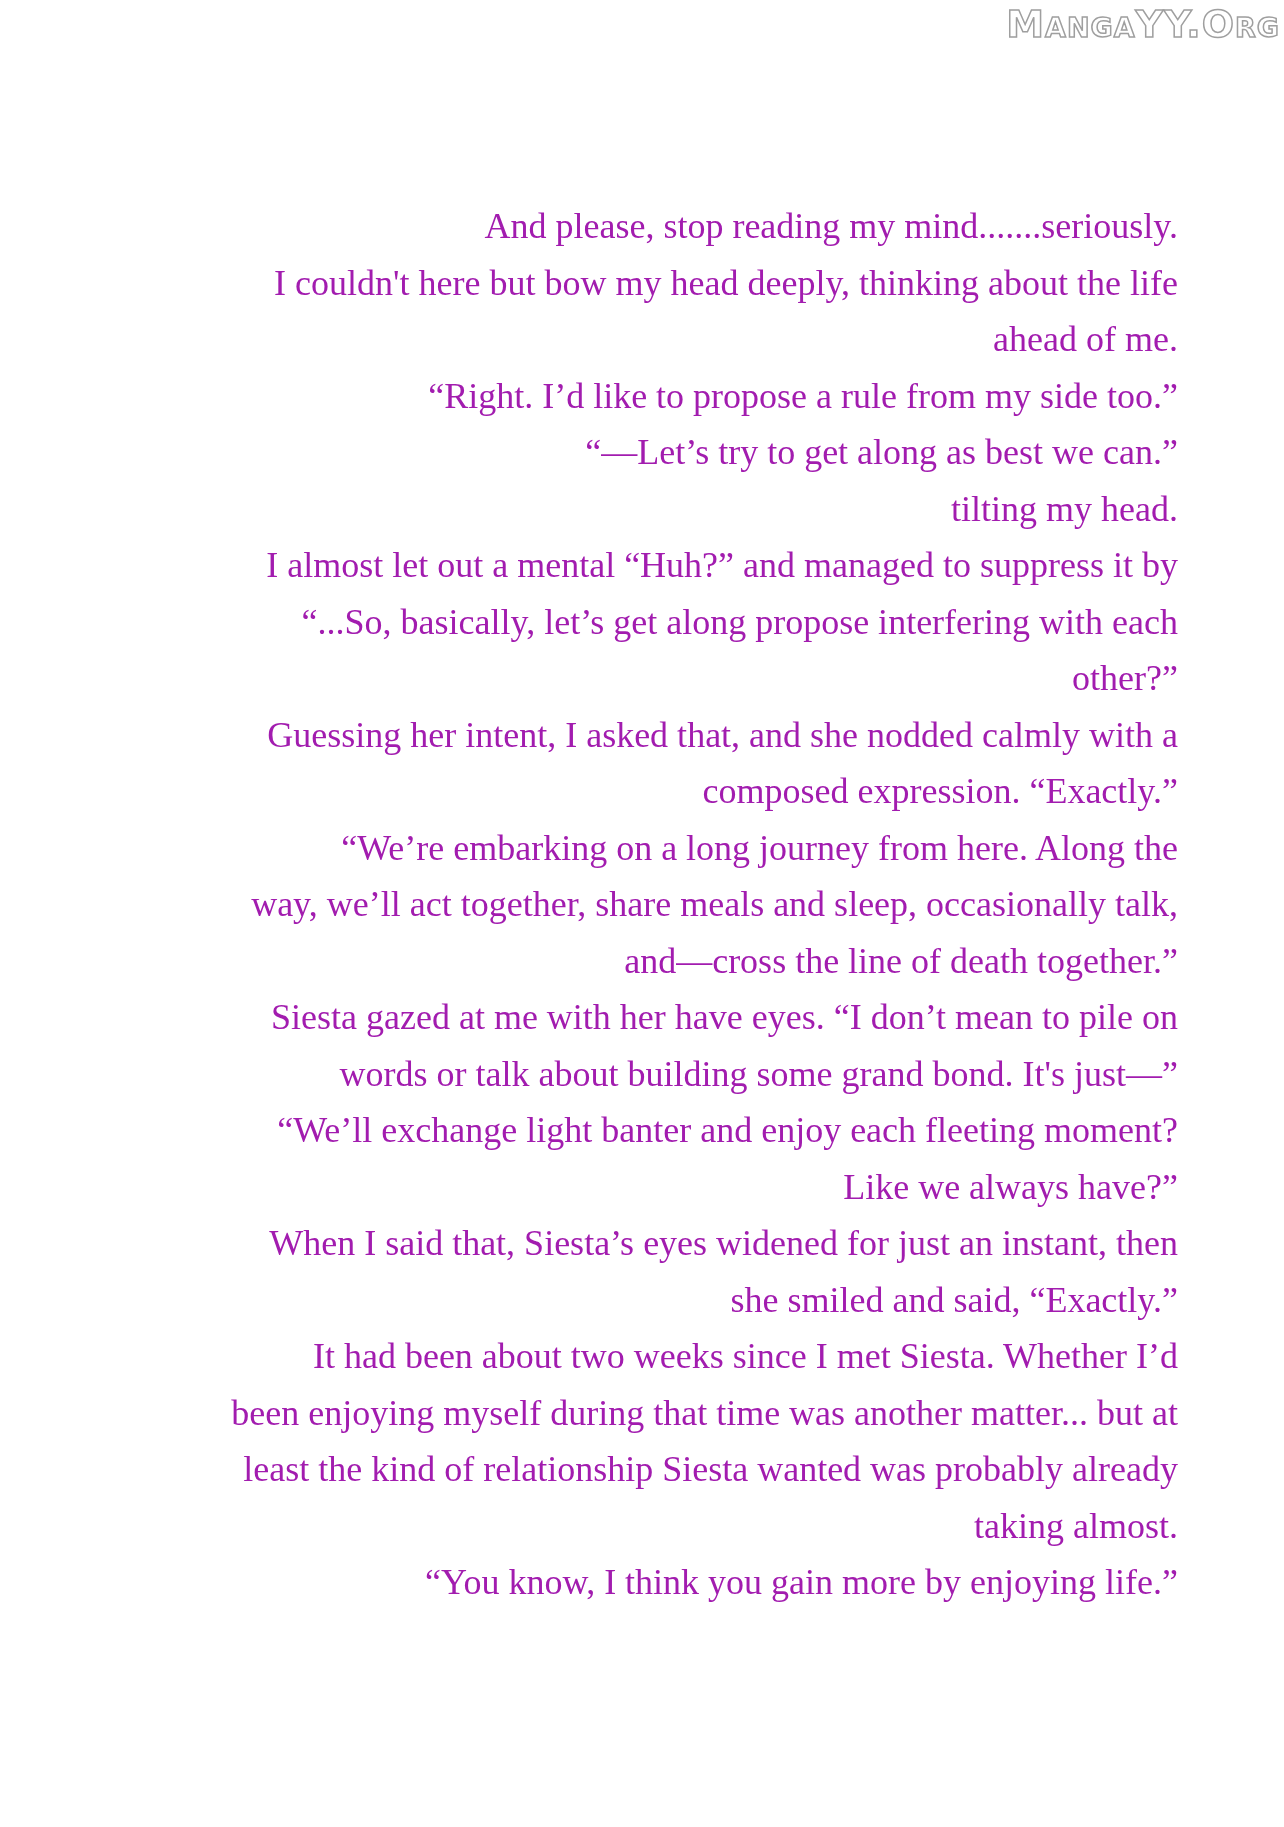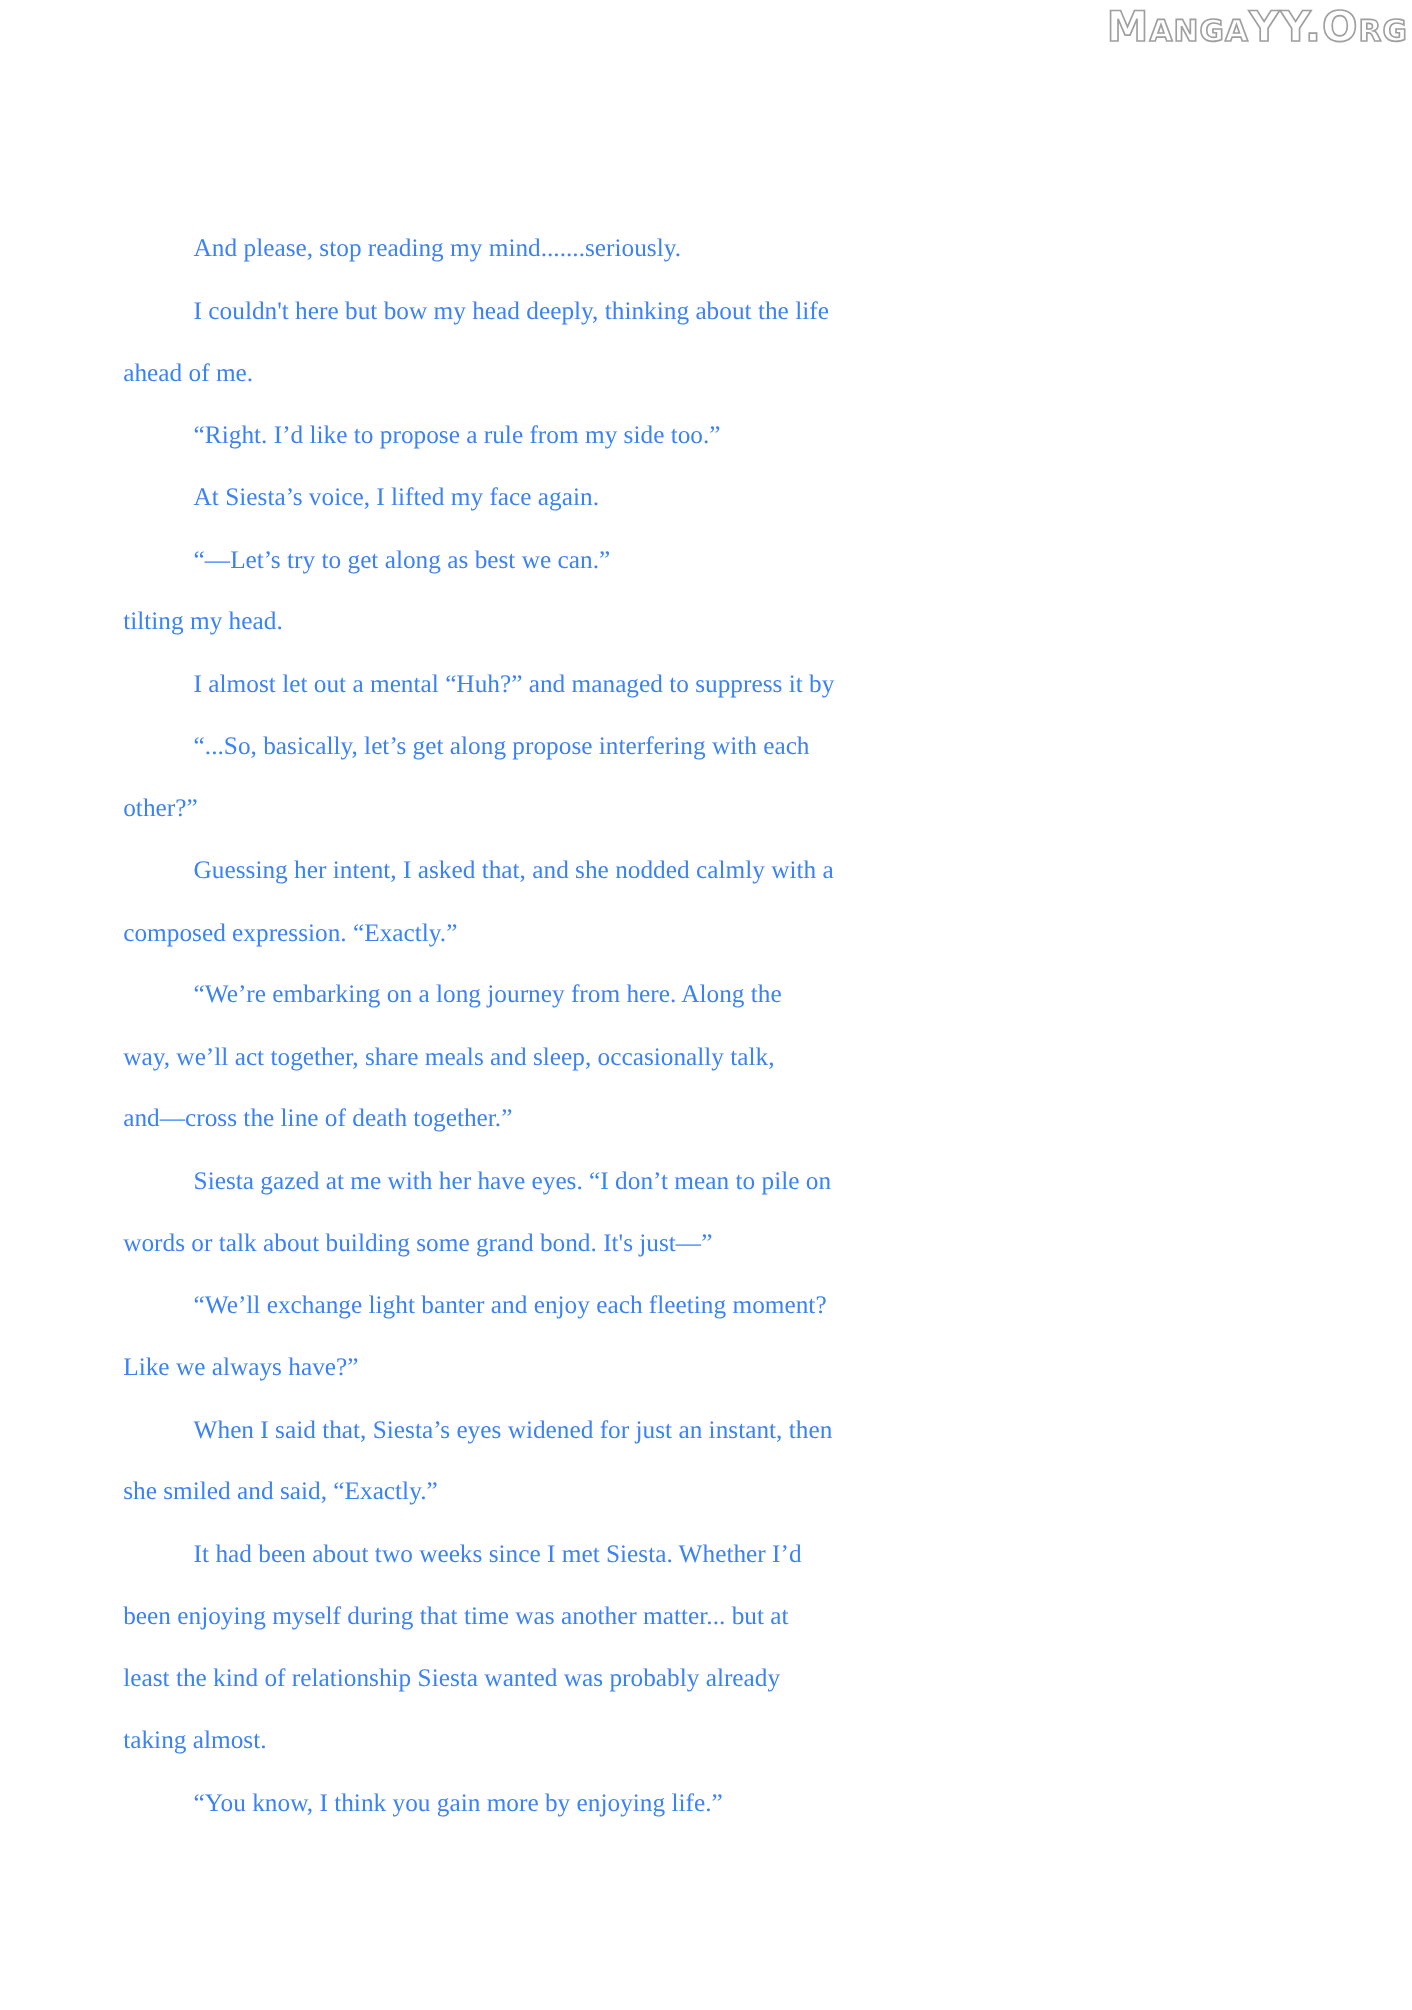--- a/index.html
+++ b/index.html
@@ -7,63 +7,63 @@
     padding: 0;
     background: #ffffff;
   }
   .page {
     position: relative;
     width: 1284px;
     height: 1827px;
     background: #ffffff;
     overflow: hidden;
     font-family: "Liberation Serif", serif;
+    text-align: right;
   }
   .watermark {
     position: absolute;
     top: 0px;
     right: 4px;
     font-family: "DejaVu Sans", sans-serif;
     font-weight: bold;
     font-variant: small-caps;
     font-size: 38px;
     line-height: 48px;
     letter-spacing: 1px;
     color: #ffffff;
     -webkit-text-stroke: 1.5px #9f9f9f;
     text-stroke: 1.5px #9f9f9f;
   }
   .text-block {
     position: absolute;
     left: 112px;
     top: 198px;
     width: 1066px;
-    font-size: 23px;
+    font-size: 36px;
     line-height: 56.5px;
-    color: #3b82f6;
+    color: #a21caf;
   }
   .line {
     white-space: nowrap;
     height: 56.5px;
   }
   .line.indent {
     padding-left: 64px;
   }
 </style>
 </head>
 <body>
 
 <div class="page">
   <div class="watermark">MangaYY.Org</div>
   <div class="text-block" id="text-block">
       <div class="line indent">And please, stop reading my mind.......seriously.</div>
       <div class="line indent">I couldn't here but bow my head deeply, thinking about the life</div>
       <div class="line">ahead of me.</div>
       <div class="line indent">“Right. I’d like to propose a rule from my side too.”</div>
-      <div class="line indent">At Siesta’s voice, I lifted my face again.</div>
       <div class="line indent">“—Let’s try to get along as best we can.”</div>
       <div class="line">tilting my head.</div>
       <div class="line indent">I almost let out a mental “Huh?” and managed to suppress it by</div>
       <div class="line indent">“...So, basically, let’s get along propose interfering with each</div>
       <div class="line">other?”</div>
       <div class="line indent">Guessing her intent, I asked that, and she nodded calmly with a</div>
       <div class="line">composed expression. “Exactly.”</div>
       <div class="line indent">“We’re embarking on a long journey from here. Along the</div>
       <div class="line">way, we’ll act together, share meals and sleep, occasionally talk,</div>
       <div class="line">and—cross the line of death together.”</div>

